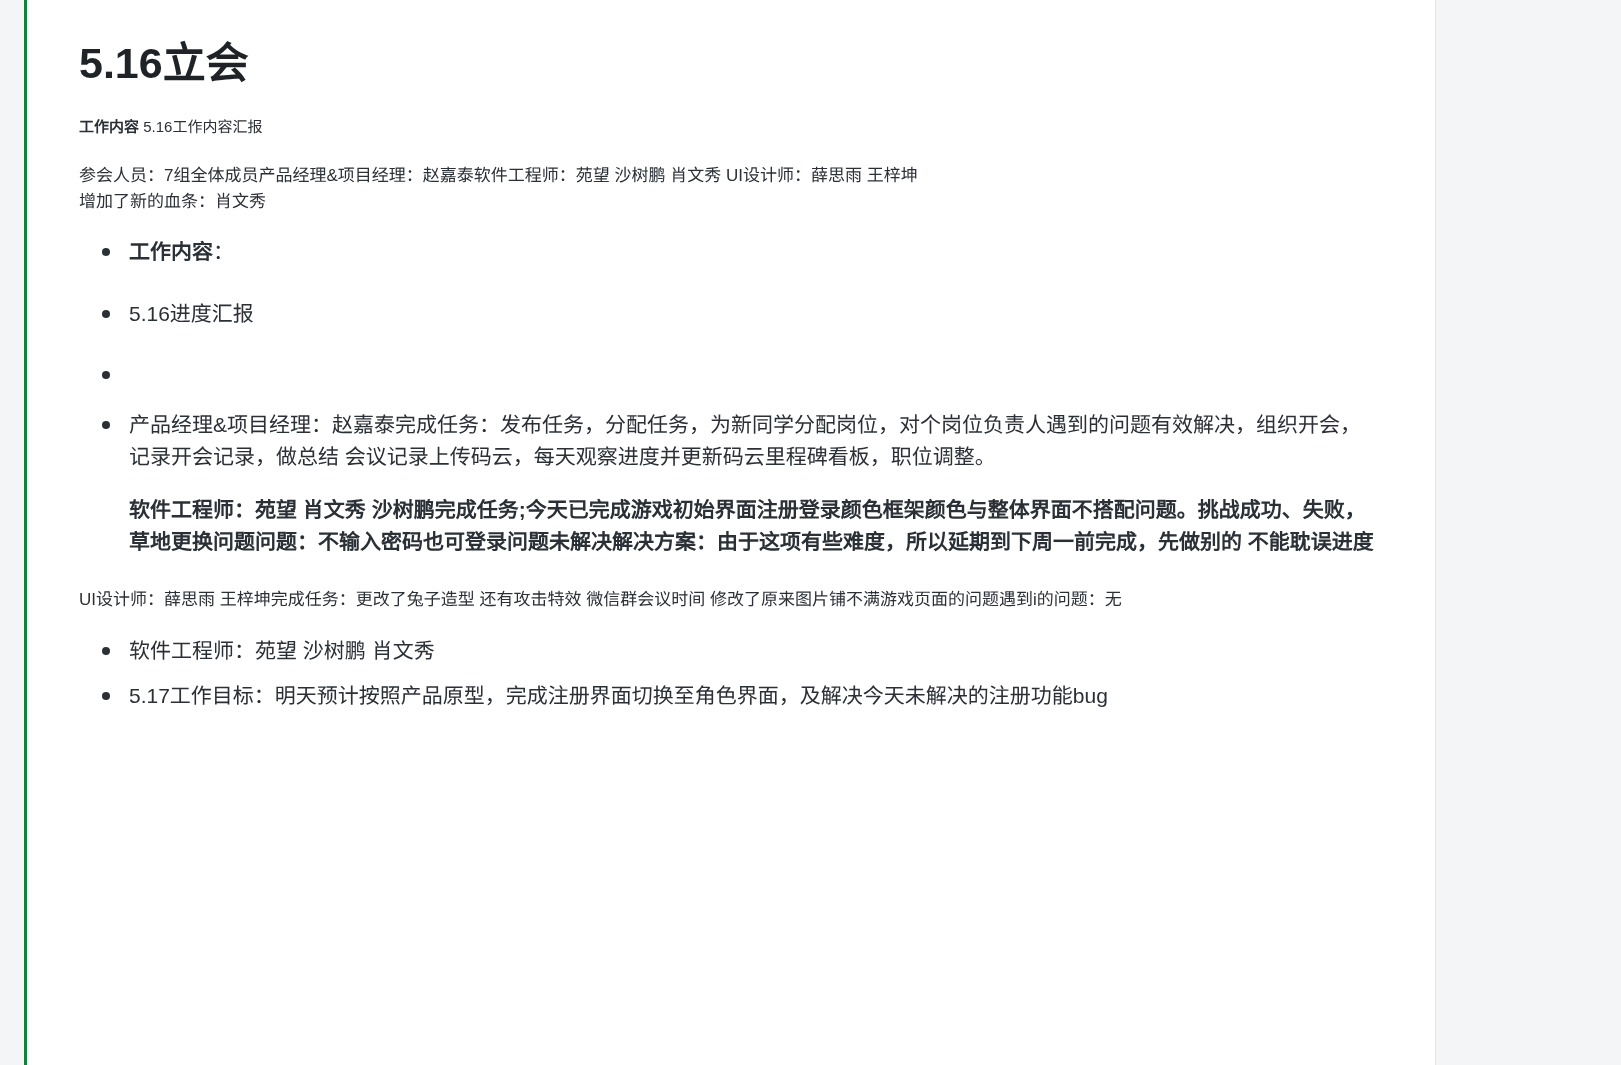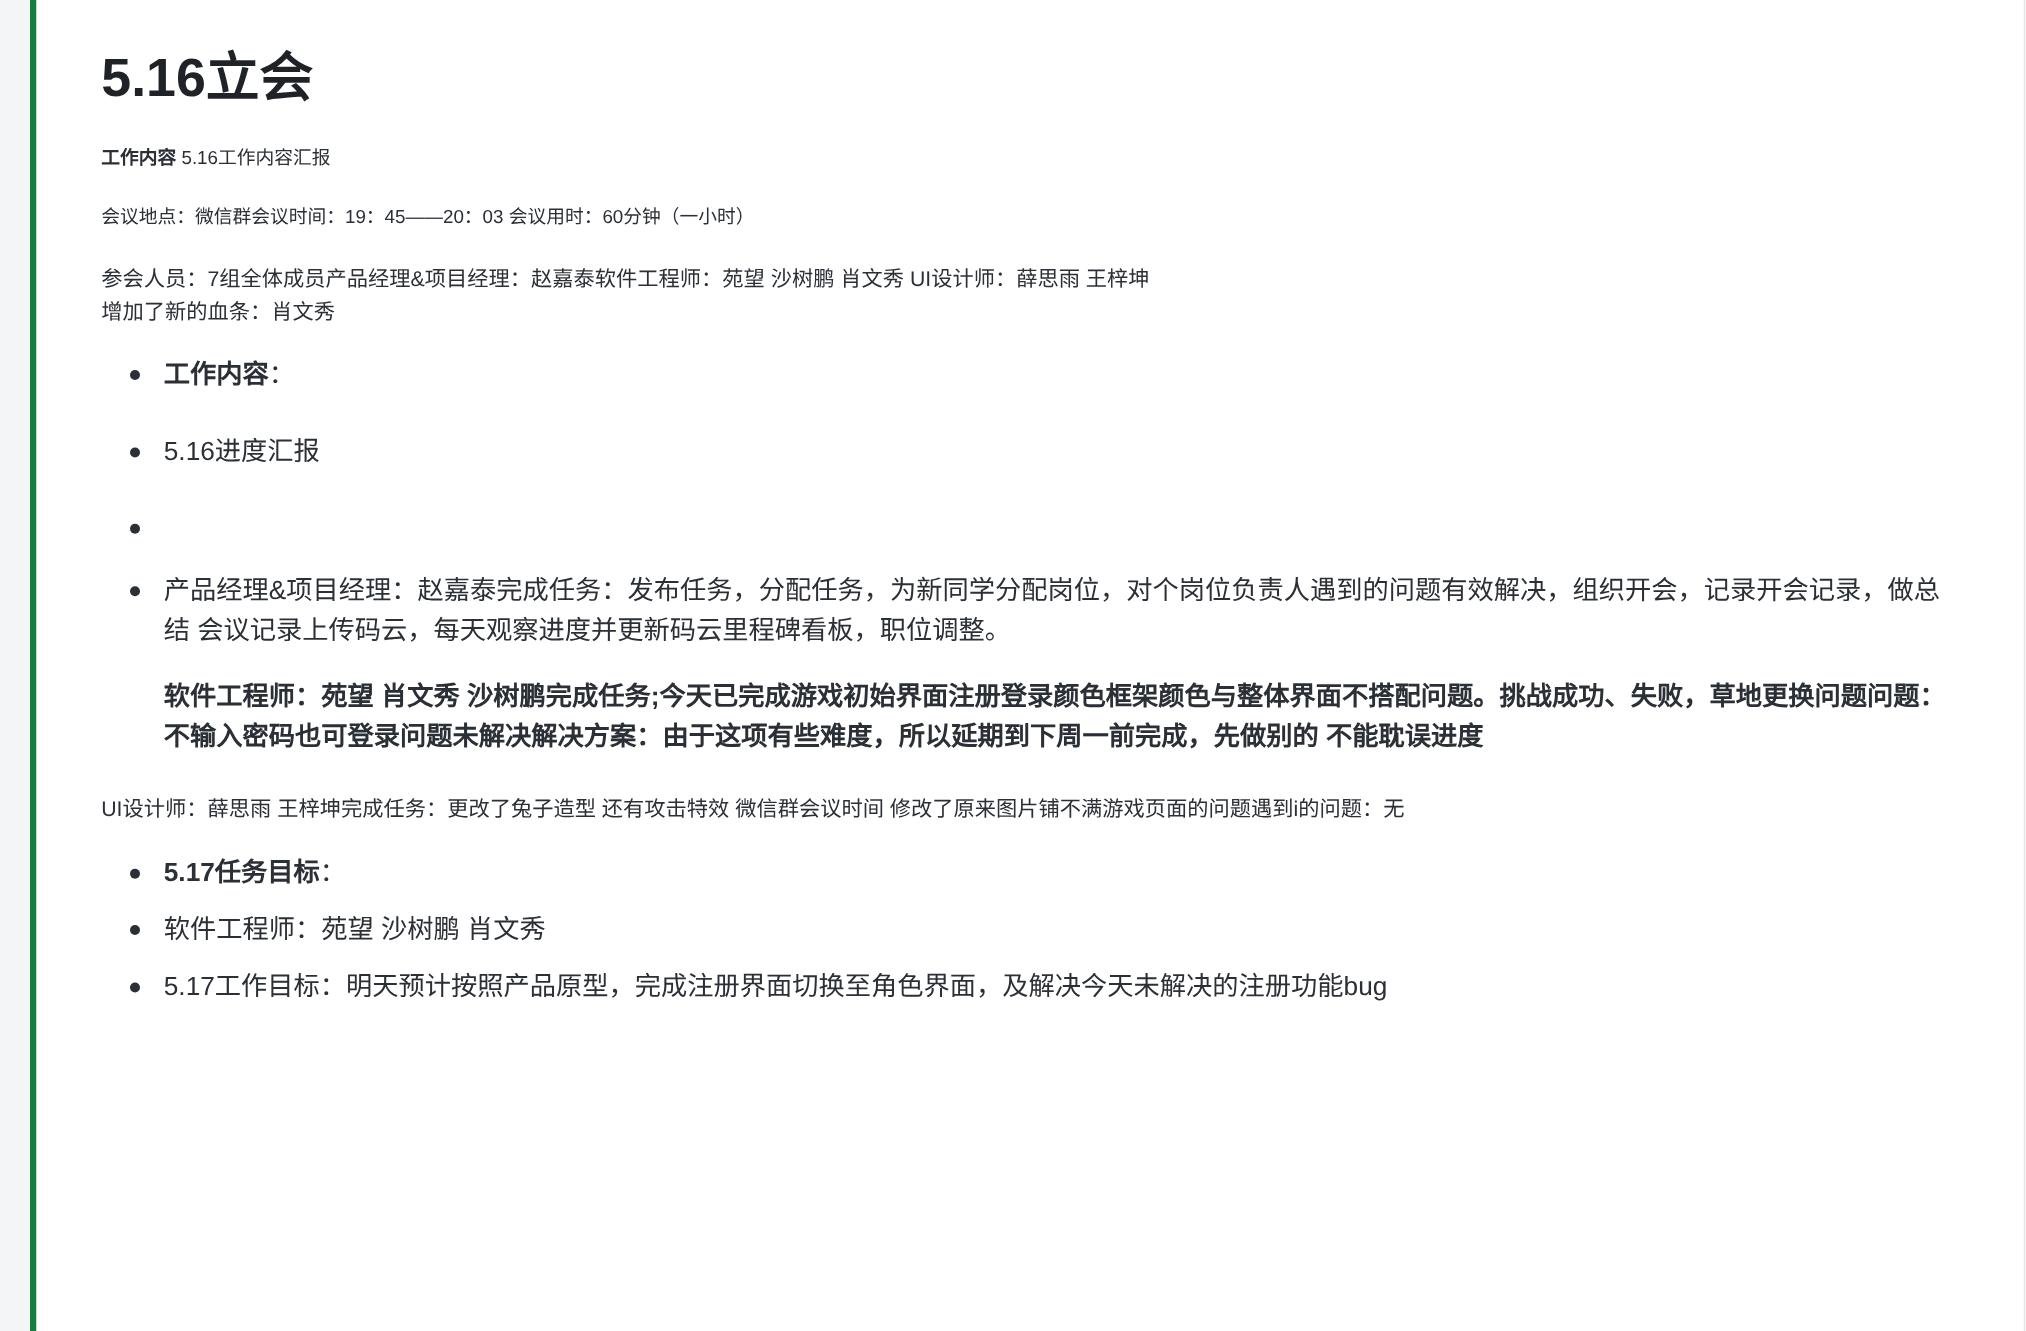--- a/index.html
+++ b/index.html
@@ -11,24 +11,24 @@
     width: 1621px;
     height: 1065px;
     font-family: "Liberation Sans", sans-serif;
     color: #2b2f36;
     overflow: hidden;
   }
   #doc-page {
     position: absolute;
     left: 24px;
     top: 0;
-    width: 1596px;
+    width: 1412px;
     min-height: 1065px;
     background: #ffffff;
-    border-left: 5px solid #15803d;
+    border-left: 3px solid #15803d;
     border-right: 1px solid #e3e5e8;
     box-sizing: border-box;
     padding: 30px 60px 40px 28px;
   }
   .doc-title {
     font-size: 43px;
     font-weight: bold;
     letter-spacing: 0px;
     margin: 8px 0 26px 24px;
     color: #1f2328;
@@ -95,21 +95,20 @@
 
 <div id="doc-page">
 
   <h1 class="doc-title">5.16立会</h1>
 
   <p class="para">
     <b>工作内容</b>
     <span>5.16工作内容汇报</span>
   </p>
 
-  <p class="para">会议地点：微信群会议时间：19：45——20：03 会议用时：60分钟（一小时）</p>
 
   <div class="plain-block">
     <div>参会人员：7组全体成员产品经理&amp;项目经理：赵嘉泰软件工程师：苑望 沙树鹏 肖文秀 UI设计师：薛思雨 王梓坤</div>
     <div>增加了新的血条：肖文秀</div>
   </div>
 
   <ul class="bullets">
     <li class="bullet">
       <span class="strong-label">工作内容</span><span>：</span>
     </li>
@@ -123,23 +122,20 @@
       <span>产品经理&amp;项目经理：赵嘉泰完成任务：发布任务，分配任务，为新同学分配岗位，对个岗位负责人遇到的问题有效解决，组织开会，记录开会记录，做总结 会议记录上传码云，每天观察进度并更新码云里程碑看板，职位调整。</span>
       <div class="sub-para">软件工程师：苑望 肖文秀 沙树鹏完成任务;今天已完成游戏初始界面注册登录颜色框架颜色与整体界面不搭配问题。挑战成功、失败，草地更换问题问题：不输入密码也可登录问题未解决解决方案：由于这项有些难度，所以延期到下周一前完成，先做别的 不能耽误进度</div>
     </li>
   </ul>
 
   <div class="plain-block">UI设计师：薛思雨 王梓坤完成任务：更改了兔子造型 还有攻击特效 微信群会议时间 修改了原来图片铺不满游戏页面的问题遇到i的问题：无</div>
 
 
   <ul class="bullets">
     <li class="bullet tight">
-      <span class="strong-label">5.17任务目标</span><span>：</span>
-    </li>
-    <li class="bullet tight">
       <span>软件工程师：苑望 沙树鹏 肖文秀</span>
     </li>
     <li class="bullet tight">
       <span>5.17工作目标：明天预计按照产品原型，完成注册界面切换至角色界面，及解决今天未解决的注册功能bug</span>
     </li>
   </ul>
 
 </div>
 
 </body></html>

